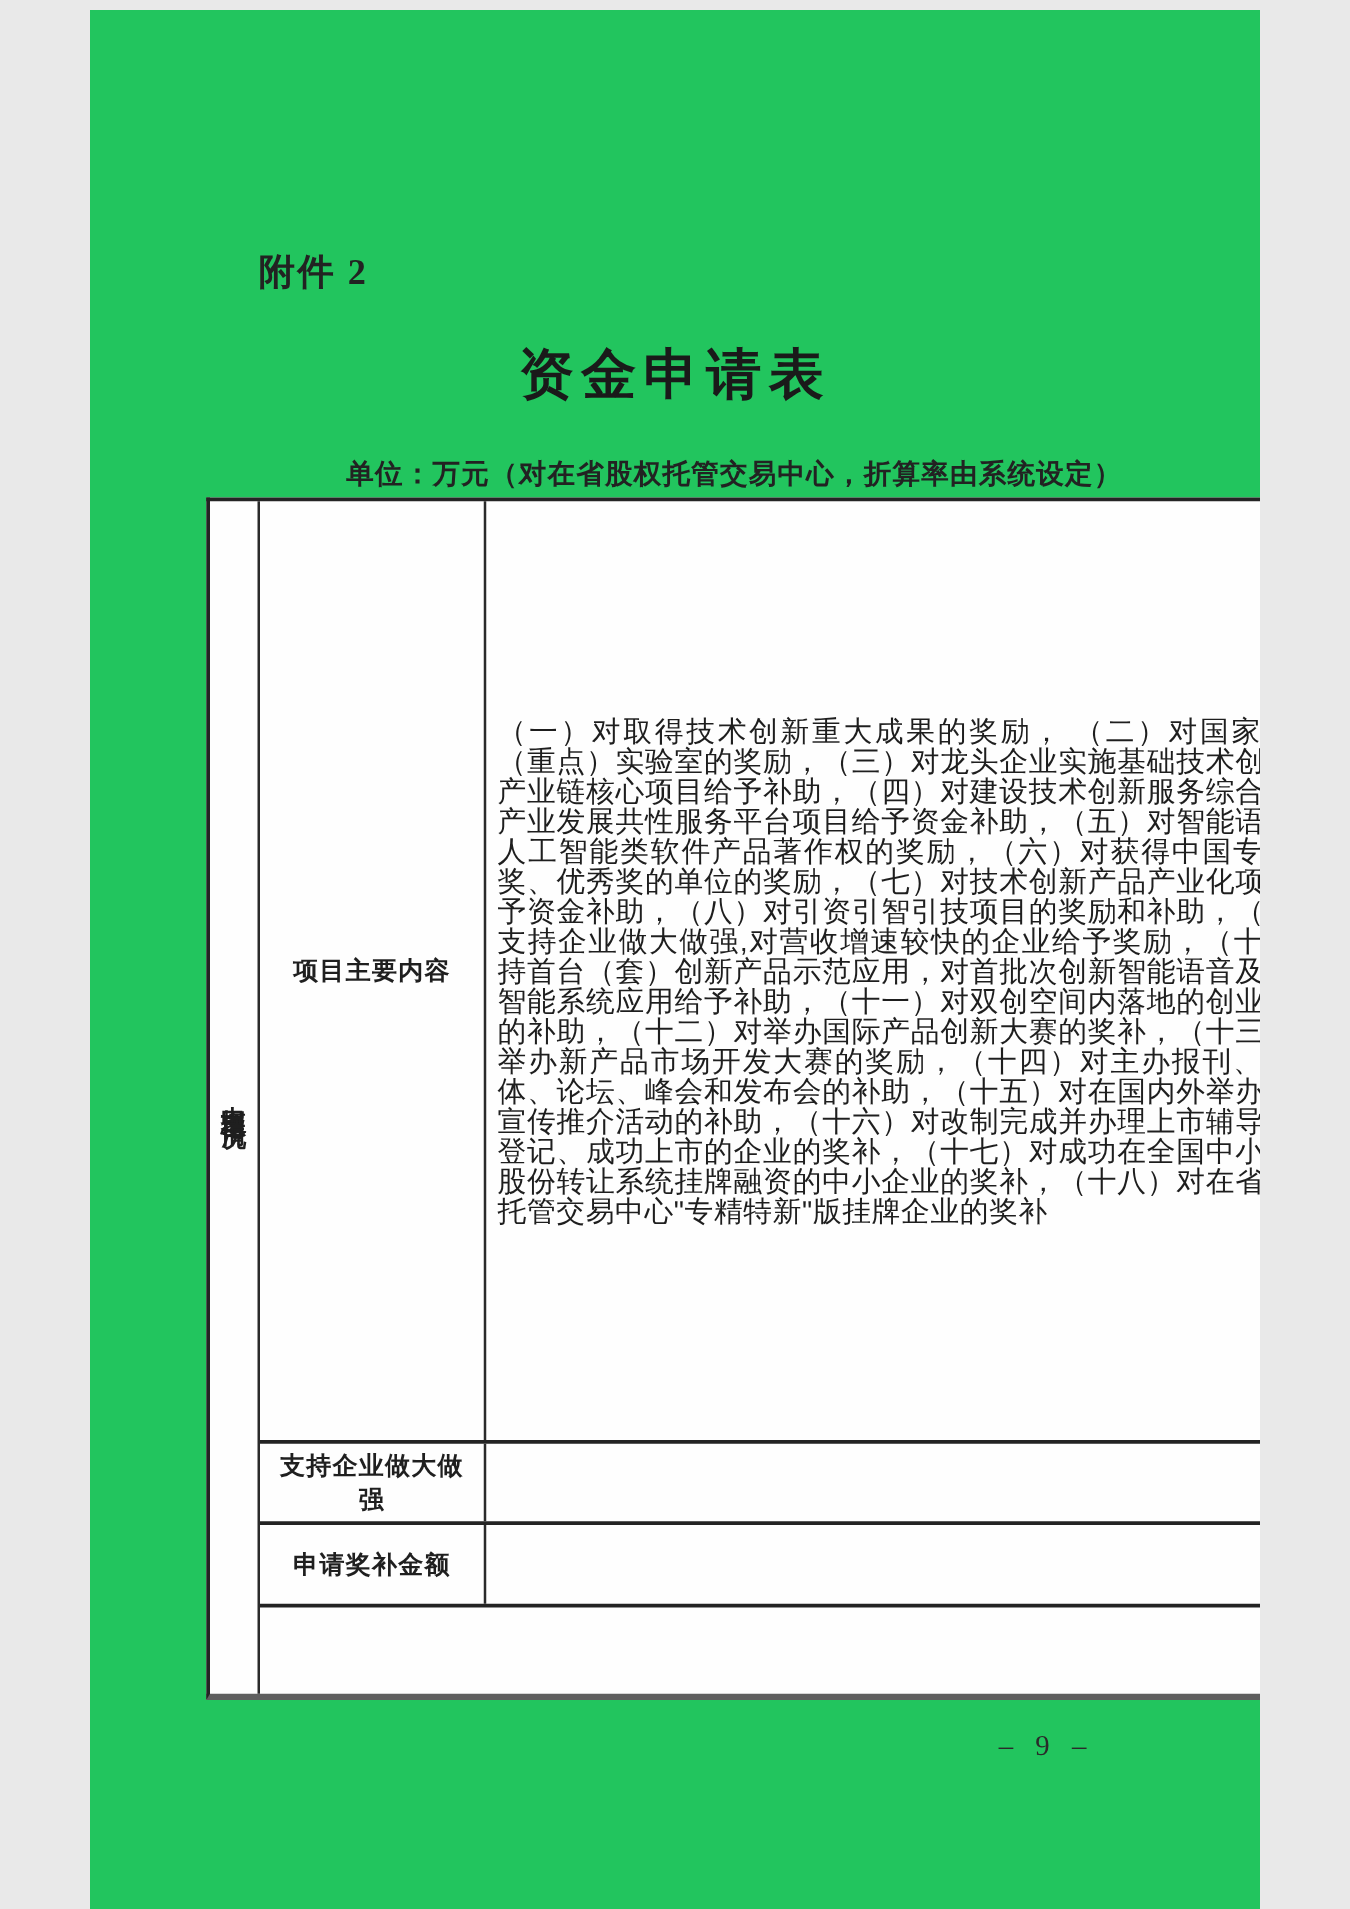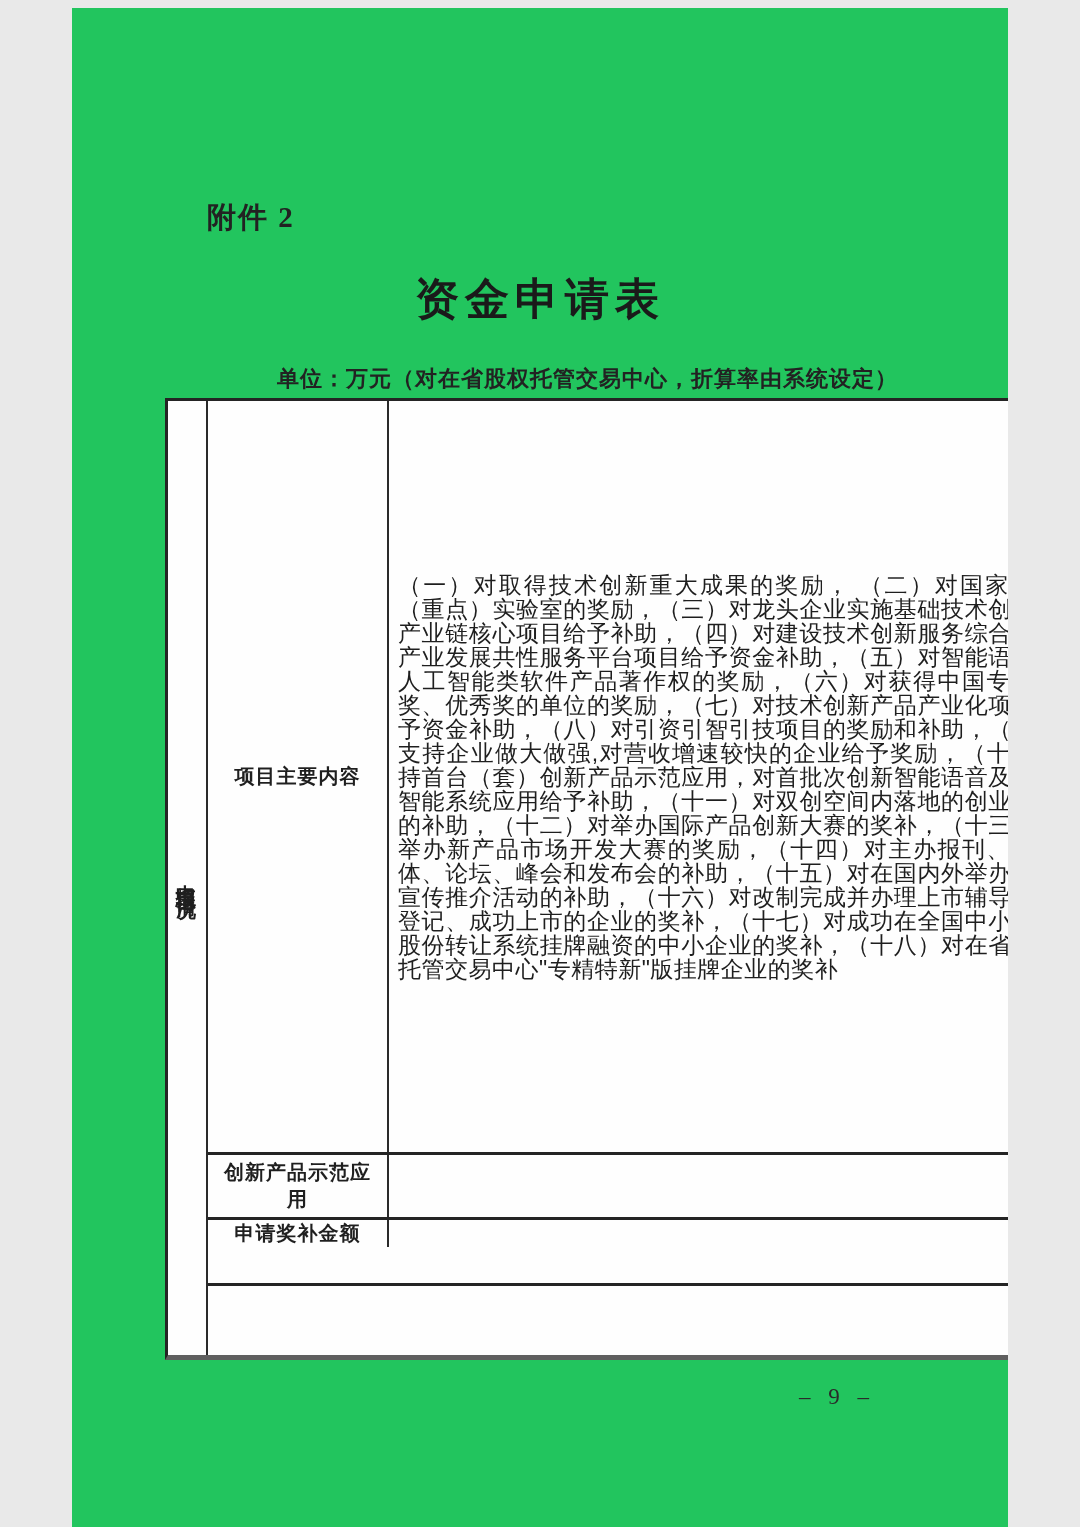--- a/index.html
+++ b/index.html
@@ -86,21 +86,21 @@
   .t-row {
     display: flex;
     box-sizing: border-box;
     min-height: 0;
   }
   .t-row + .t-row {
     border-top: 3px solid #242424;
   }
   .row-category   { height: 751px; }
   .row-name       { height: 65px; }
-  .row-amount     { height: 66px; flex-direction: column; }
+  .row-amount     { height: 66px; }
   .row-main       { flex: 1; }
   .label-cell {
     width: 181px;
     box-sizing: border-box;
     border-right: 2px solid #2a2a2a;
     display: flex;
     align-items: center;
     justify-content: center;
     text-align: center;
     font-size: 20px;
@@ -167,21 +167,21 @@
     <div class="rows-col">
 
       <div class="t-row row-category">
         <div class="label-cell">项目主要内容</div>
         <div class="content-cell">
           <p class="category-text">（一）对取得技术创新重大成果的奖励， （二）对国家工程（重点）实验室的奖励，（三）对龙头企业实施基础技术创新和产业链核心项目给予补助，（四）对建设技术创新服务综合体和产业发展共性服务平台项目给予资金补助，（五）对智能语音及人工智能类软件产品著作权的奖励，（六）对获得中国专利金奖、优秀奖的单位的奖励，（七）对技术创新产品产业化项目给予资金补助，（八）对引资引智引技项目的奖励和补助，（九）支持企业做大做强,对营收增速较快的企业给予奖励，（十）支持首台（套）创新产品示范应用，对首批次创新智能语音及人工智能系统应用给予补助，（十一）对双创空间内落地的创业团队的补助，（十二）对举办国际产品创新大赛的奖补，（十三）对举办新产品市场开发大赛的奖励，（十四）对主办报刊、新媒体、论坛、峰会和发布会的补助，（十五）对在国内外举办大型宣传推介活动的补助，（十六）对改制完成并办理上市辅导备案登记、成功上市的企业的奖补，（十七）对成功在全国中小企业股份转让系统挂牌融资的中小企业的奖补，（十八）对在省股权托管交易中心"专精特新"版挂牌企业的奖补</p>
         </div>
       </div>
 
       <div class="t-row row-name">
-        <div class="label-cell">创新产品示范应用</div>
+        <div class="label-cell">支持企业做大做强</div>
         <div class="content-cell"></div>
       </div>
 
       <div class="t-row row-amount">
         <div class="label-cell">申请奖补金额</div>
         <div class="content-cell"></div>
       </div>
 
       <div class="t-row row-main">
       </div>

